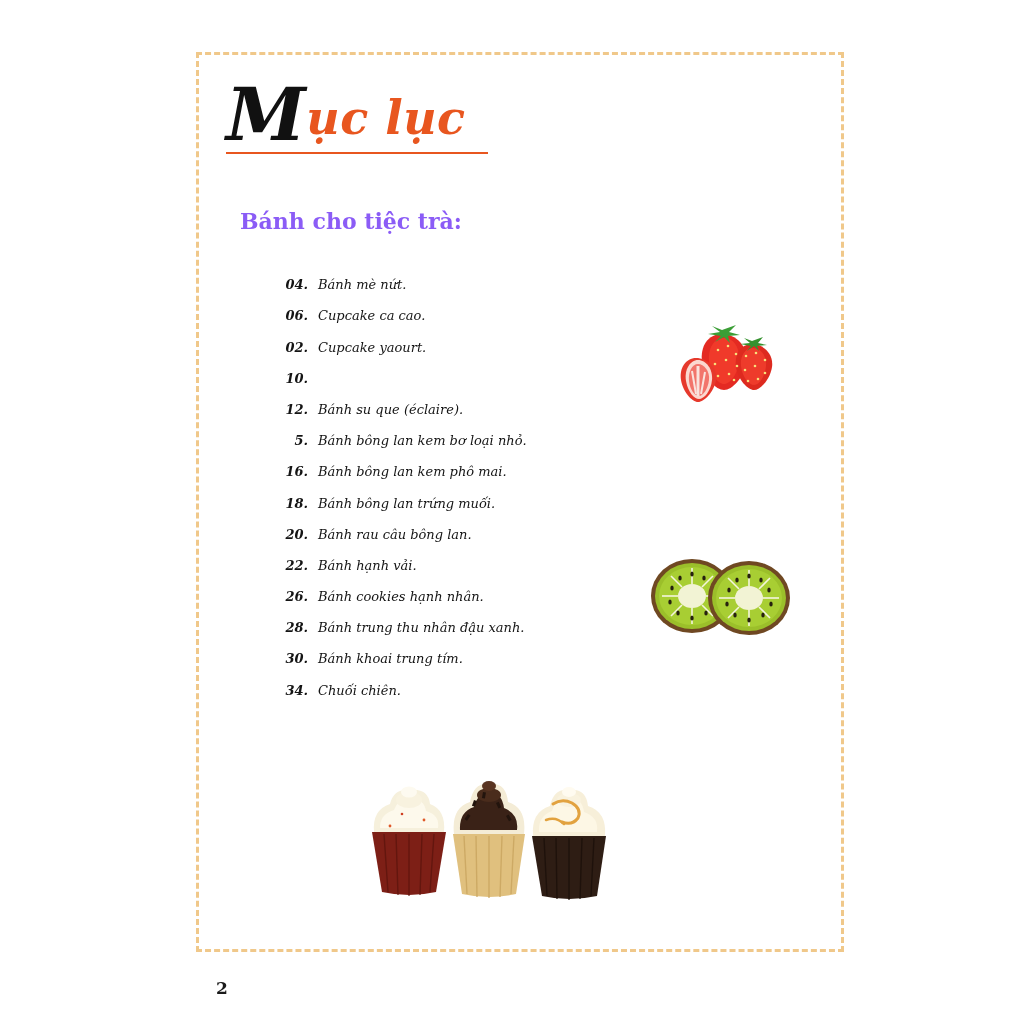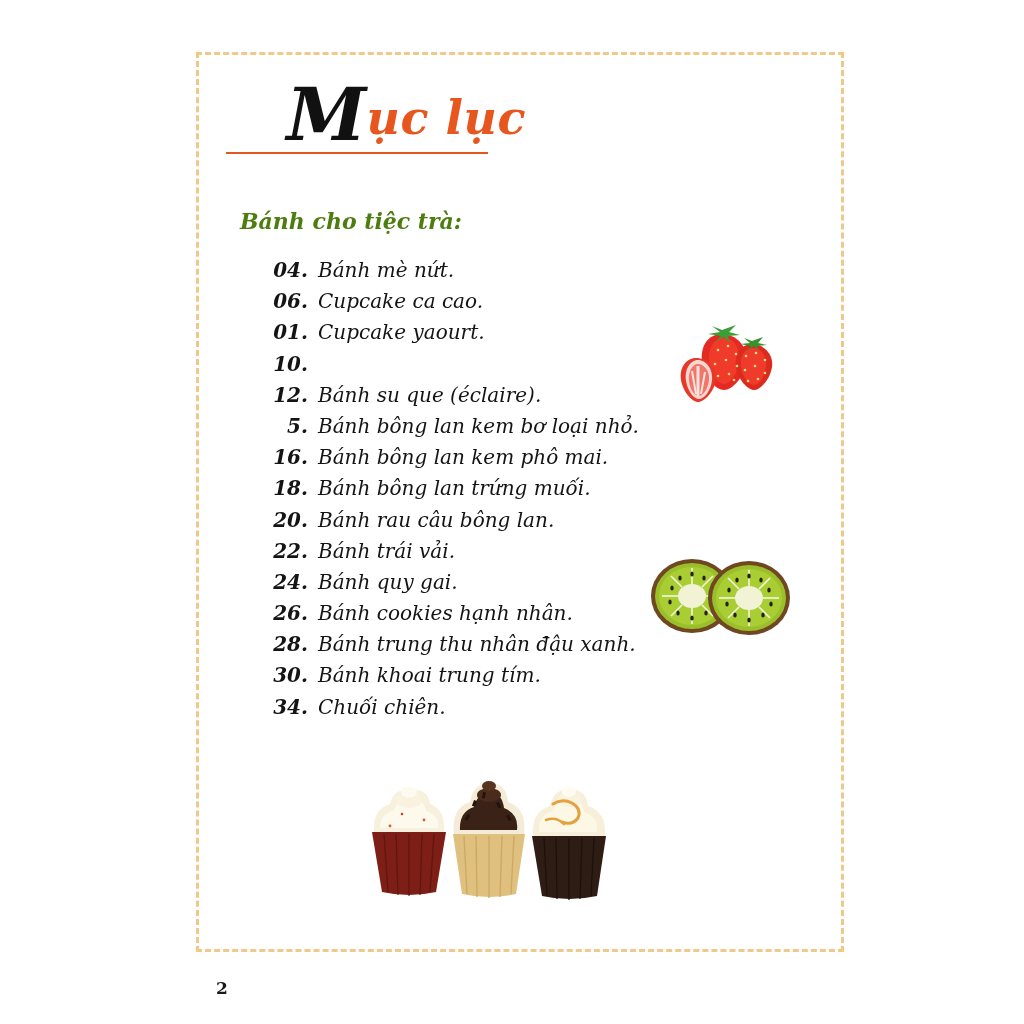--- a/index.html
+++ b/index.html
@@ -51,21 +51,20 @@
   }
   .title {
     font-family: "DejaVu Serif", serif;
     font-style: italic;
     font-weight: bold;
     font-size: 46px;
     color: #e8561f;
     letter-spacing: 0.5px;
     white-space: nowrap;
     line-height: 1.05;
-    text-align: right;
   }
   .title .drop {
     font-size: 72px;
     color: #111111;
     font-family: "DejaVu Serif", serif;
     font-style: italic;
     font-weight: bold;
     line-height: 0.8;
     vertical-align: -6px;
   }
@@ -75,43 +74,42 @@
     height: 2px;
     background: #e8561f;
   }
 
   
   .section-heading {
     position: absolute;
     left: 22px;
     top: 130px;
     font-family: "DejaVu Serif", serif;
-    font-style: italic;
     font-weight: bold;
     font-size: 22px;
-    color: #4d7c0f;
+    color: #8b5cf6;
     white-space: nowrap;
   }
 
   
   .toc {
     position: absolute;
     left: 48px;
     top: 182px;
     width: 560px;
     list-style: none;
     margin: 0;
     padding: 0;
   }
   .toc-item {
     display: flex;
-    align-items: flex-start;
+    align-items: flex-end;
     font-family: "DejaVu Serif", serif;
     font-style: italic;
-    font-size: 20px;
+    font-size: 13px;
     color: #141414;
     line-height: 1;
     height: 31.2px;
     white-space: nowrap;
   }
   .toc-num {
     font-weight: bold;
     width: 42px;
     text-align: right;
     margin-right: 10px;
@@ -160,21 +158,21 @@
     <ul class="toc">
       <li class="toc-item">
           <span class="toc-num">04.</span>
           <span class="toc-label">Bánh mè nứt.</span>
         </li>
       <li class="toc-item">
           <span class="toc-num">06.</span>
           <span class="toc-label">Cupcake ca cao.</span>
         </li>
       <li class="toc-item">
-          <span class="toc-num">01.</span>
+          <span class="toc-num">02.</span>
           <span class="toc-label">Cupcake yaourt.</span>
         </li>
       <li class="toc-item">
           <span class="toc-num">10.</span>
         </li>
       <li class="toc-item">
           <span class="toc-num">12.</span>
           <span class="toc-label">Bánh su que (éclaire).</span>
         </li>
       <li class="toc-item">
@@ -188,25 +186,21 @@
       <li class="toc-item">
           <span class="toc-num">18.</span>
           <span class="toc-label">Bánh bông lan trứng muối.</span>
         </li>
       <li class="toc-item">
           <span class="toc-num">20.</span>
           <span class="toc-label">Bánh rau câu bông lan.</span>
         </li>
       <li class="toc-item">
           <span class="toc-num">22.</span>
-          <span class="toc-label">Bánh trái vải.</span>
-        </li>
-      <li class="toc-item">
-          <span class="toc-num">24.</span>
-          <span class="toc-label">Bánh quy gai.</span>
+          <span class="toc-label">Bánh hạnh vải.</span>
         </li>
       <li class="toc-item">
           <span class="toc-num">26.</span>
           <span class="toc-label">Bánh cookies hạnh nhân.</span>
         </li>
       <li class="toc-item">
           <span class="toc-num">28.</span>
           <span class="toc-label">Bánh trung thu nhân đậu xanh.</span>
         </li>
       <li class="toc-item">

